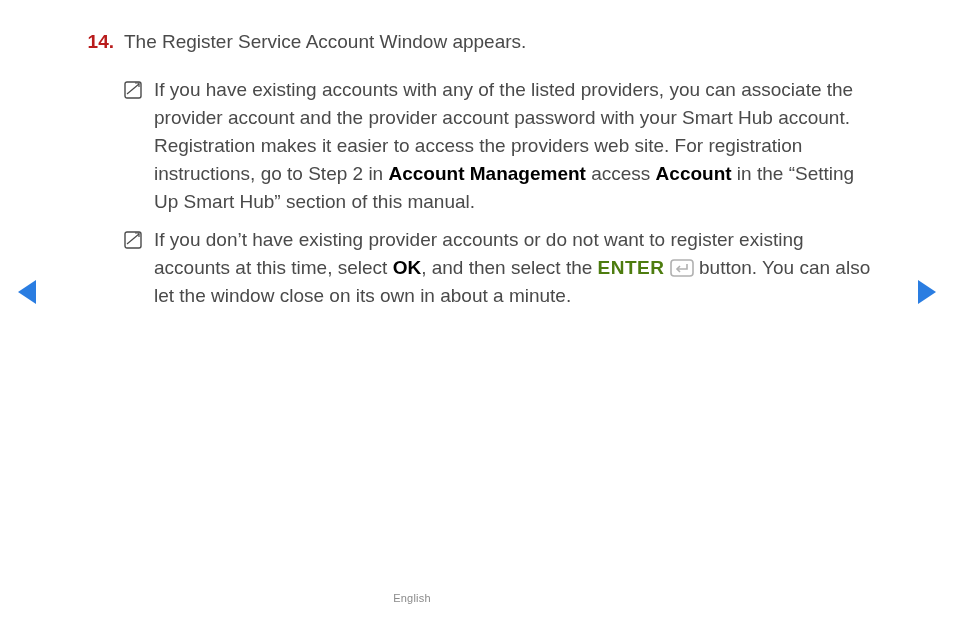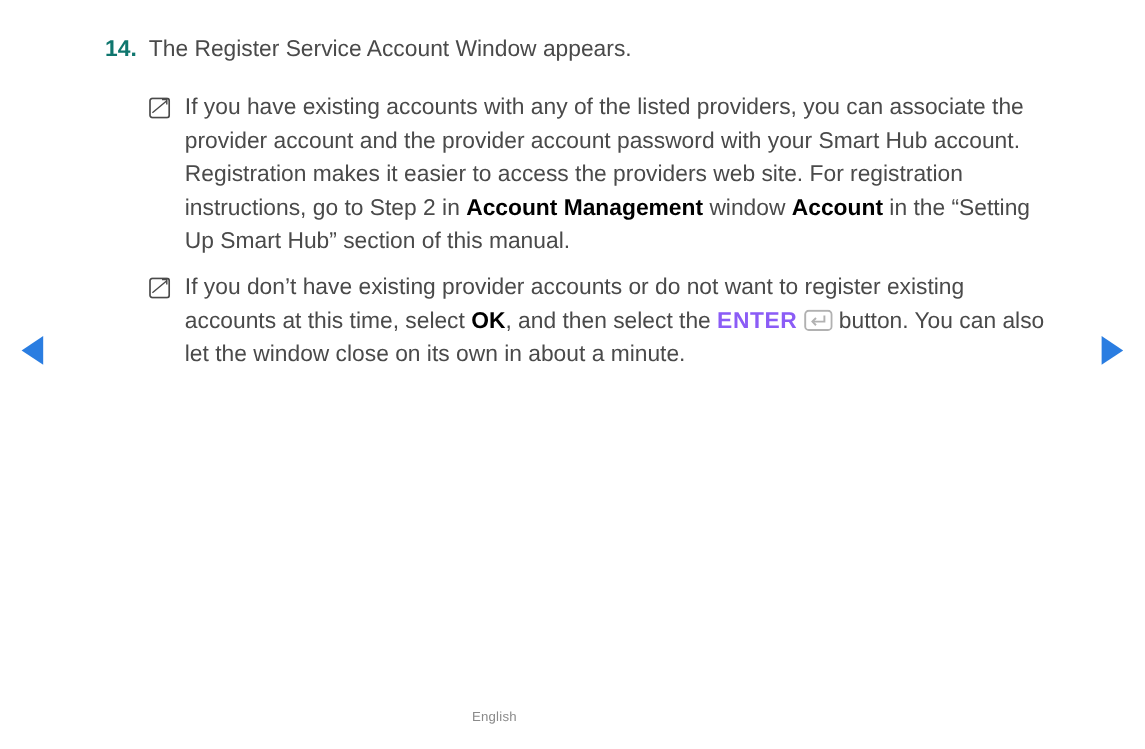--- a/index.html
+++ b/index.html
@@ -20,21 +20,21 @@
     top: 28px;
     width: 800px;
   }
   .step {
     display: flex;
     align-items: flex-start;
   }
   .step-number {
     flex: 0 0 32px;
     font-weight: 600;
-    color: #0f766e;
+    color: #b91c1c;
     font-size: 19px;
     line-height: 28px;
     text-align: right;
     padding-right: 10px;
   }
   .step-body {
     flex: 1 1 auto;
     font-size: 19px;
     line-height: 28px;
     color: #4a4a4a;
@@ -58,21 +58,21 @@
   }
   .note-text {
     flex: 1 1 auto;
     padding-left: 6px;
   }
   .link {
     color: #000000;
     font-weight: 600;
   }
   .enter-label {
-    color: #8b5cf6;
+    color: #4d7c0f;
     font-weight: 700;
     letter-spacing: 0.5px;
   }
   .enter-icon svg { vertical-align: -3px; }
   .nav-left, .nav-right {
     position: absolute;
     top: 280px;
     width: 0;
     height: 0;
     border-style: solid;
@@ -113,21 +113,21 @@
       <div class="note">
         <span class="note-icon">
           <svg width="18" height="18" viewBox="0 0 18 18">
             <rect x="1" y="1" width="16" height="16" rx="2" ry="2" fill="none" stroke="#4a4a4a" stroke-width="1.4"></rect>
             <path d="M3 13 L15 3" stroke="#4a4a4a" stroke-width="1.2" fill="none"></path>
             <path d="M11 2 L15 2 L15 6" stroke="#4a4a4a" stroke-width="1.2" fill="none"></path>
           </svg>
         </span>
         <span class="note-text">
           <span>If you have existing accounts with any of the listed providers, you can associate the provider account and the provider account password with your Smart Hub account.</span><br>
-          <span>Registration makes it easier to access the providers web site. For registration instructions, go to Step 2 in </span><span class="link">Account Management</span><span> window </span><span class="link">Account</span><span> in the “Setting Up Smart Hub” section of this manual.</span>
+          <span>Registration makes it easier to access the providers web site. For registration instructions, go to Step 2 in </span><span class="link">Account Management</span><span> access </span><span class="link">Account</span><span> in the “Setting Up Smart Hub” section of this manual.</span>
         </span>
       </div>
 
       <div class="note">
         <span class="note-icon">
           <svg width="18" height="18" viewBox="0 0 18 18">
             <rect x="1" y="1" width="16" height="16" rx="2" ry="2" fill="none" stroke="#4a4a4a" stroke-width="1.4"></rect>
             <path d="M3 13 L15 3" stroke="#4a4a4a" stroke-width="1.2" fill="none"></path>
             <path d="M11 2 L15 2 L15 6" stroke="#4a4a4a" stroke-width="1.2" fill="none"></path>
           </svg>

